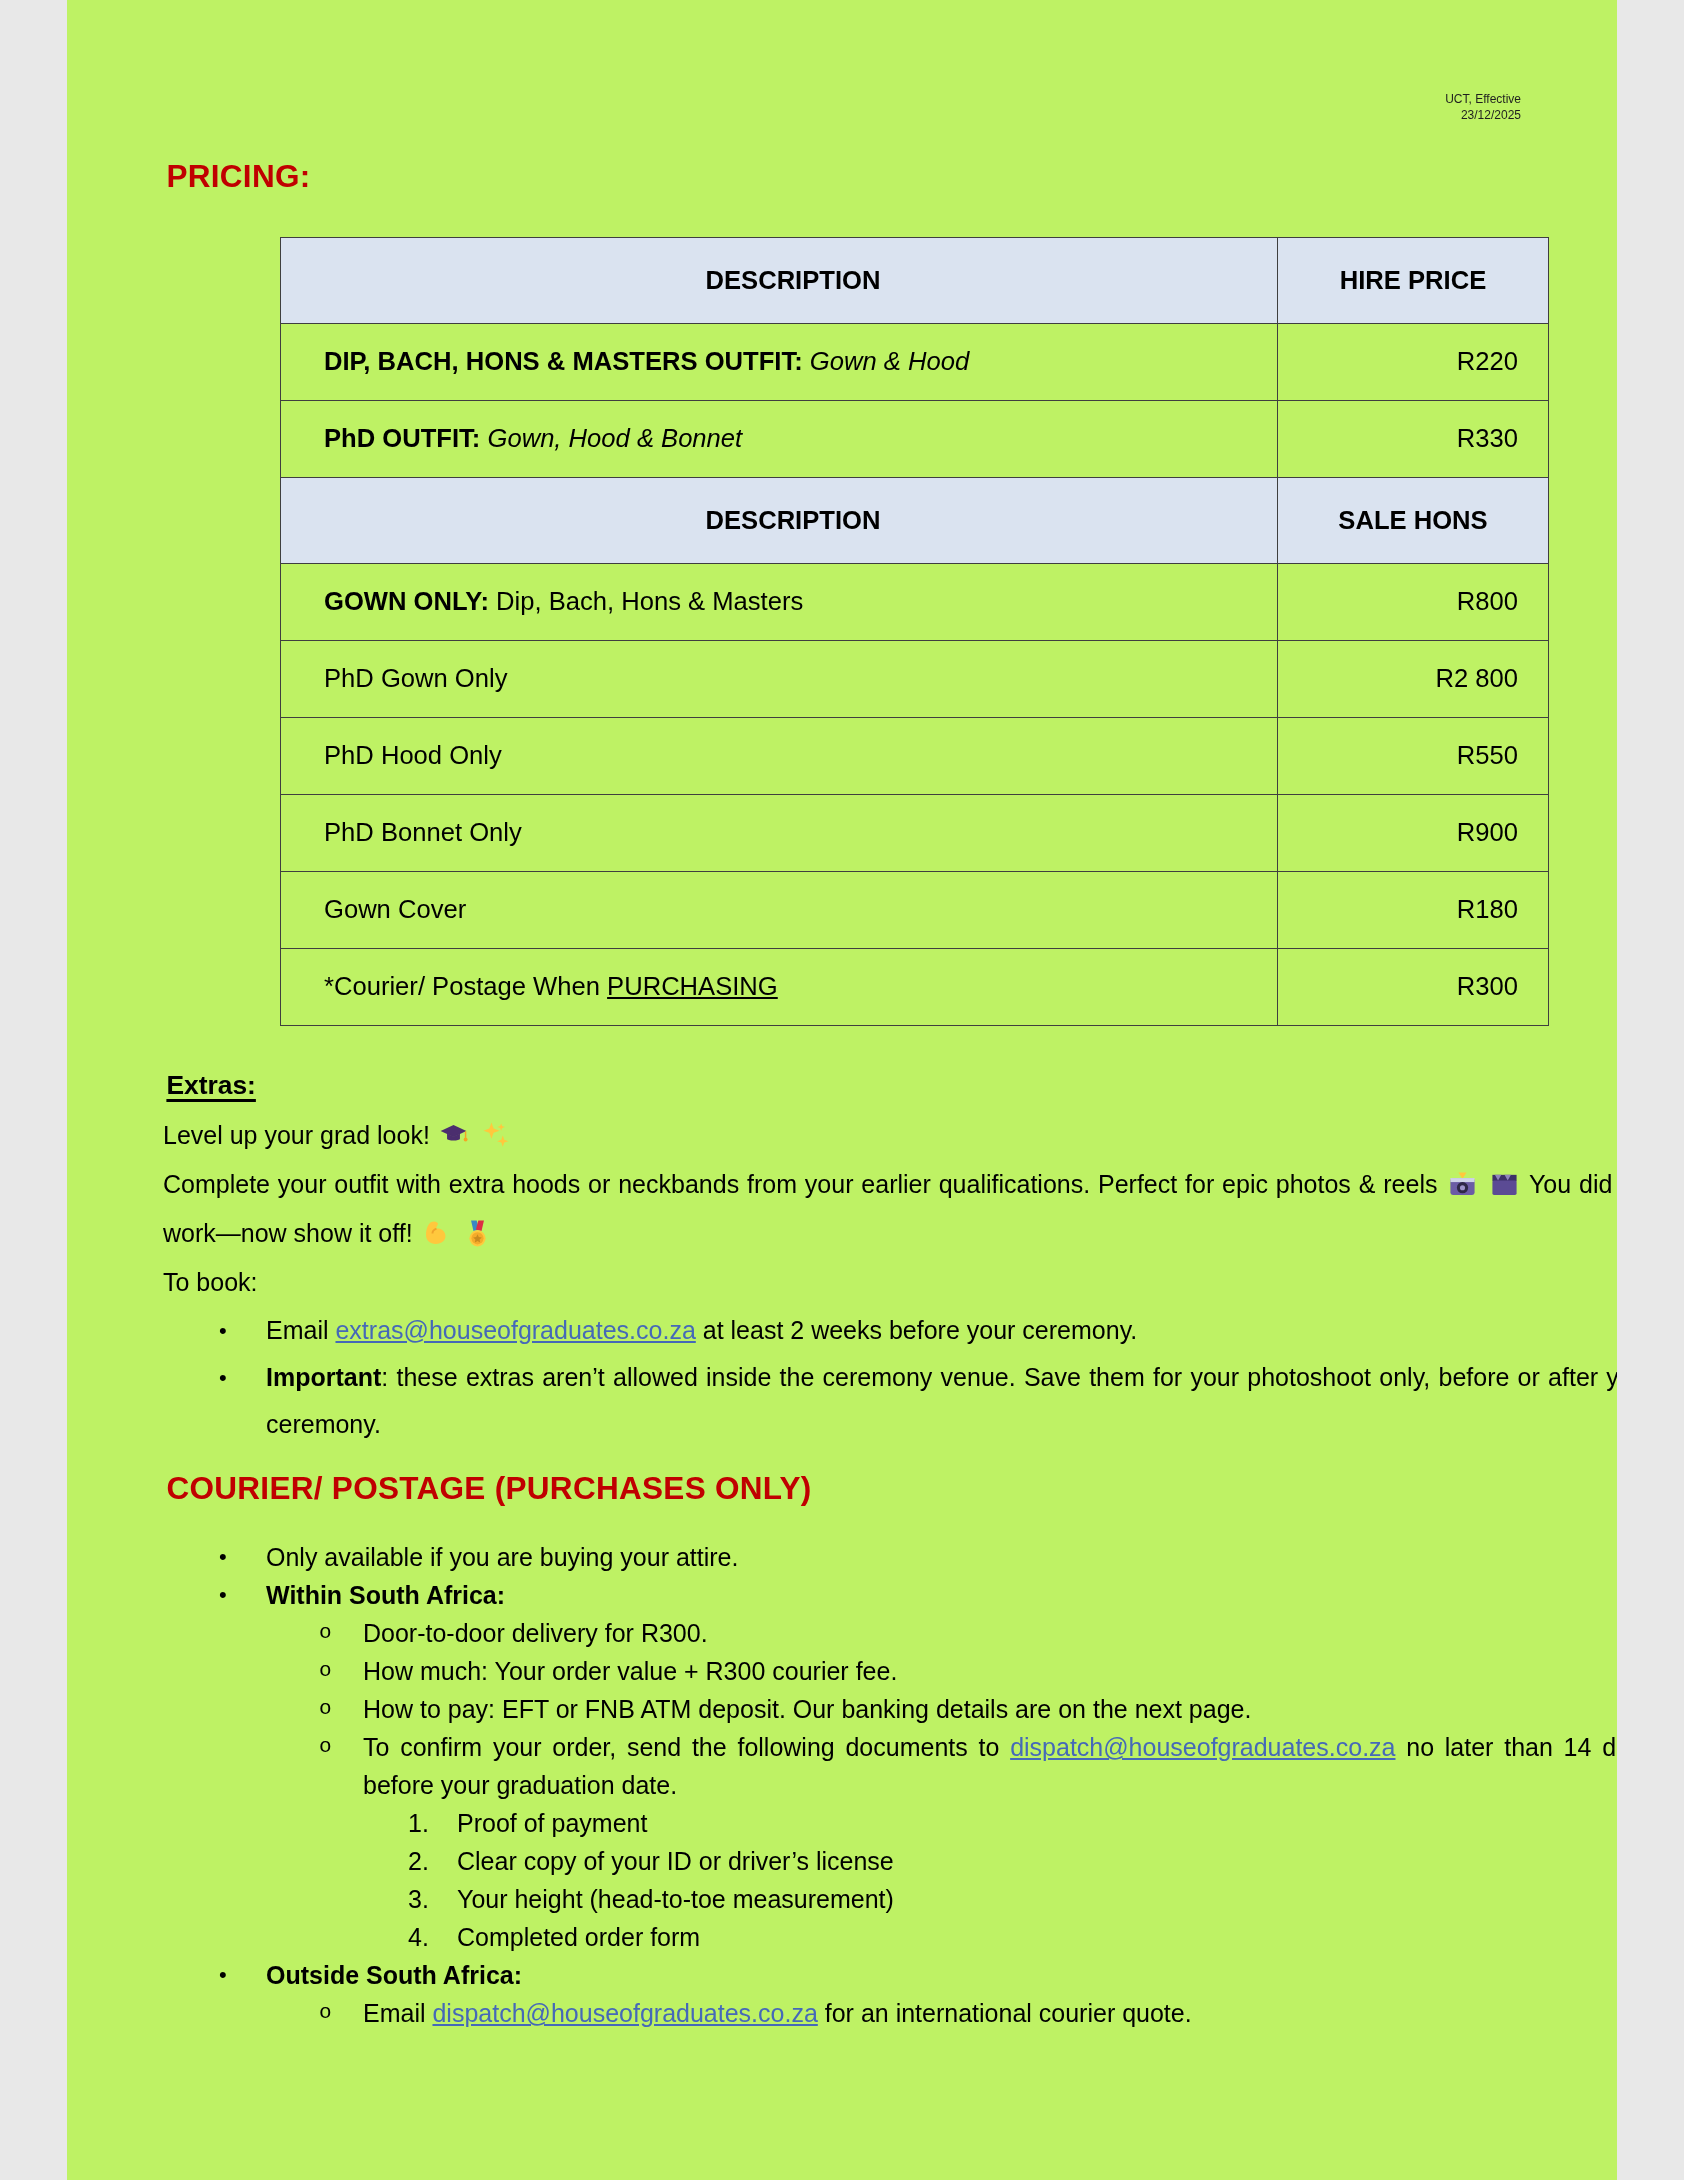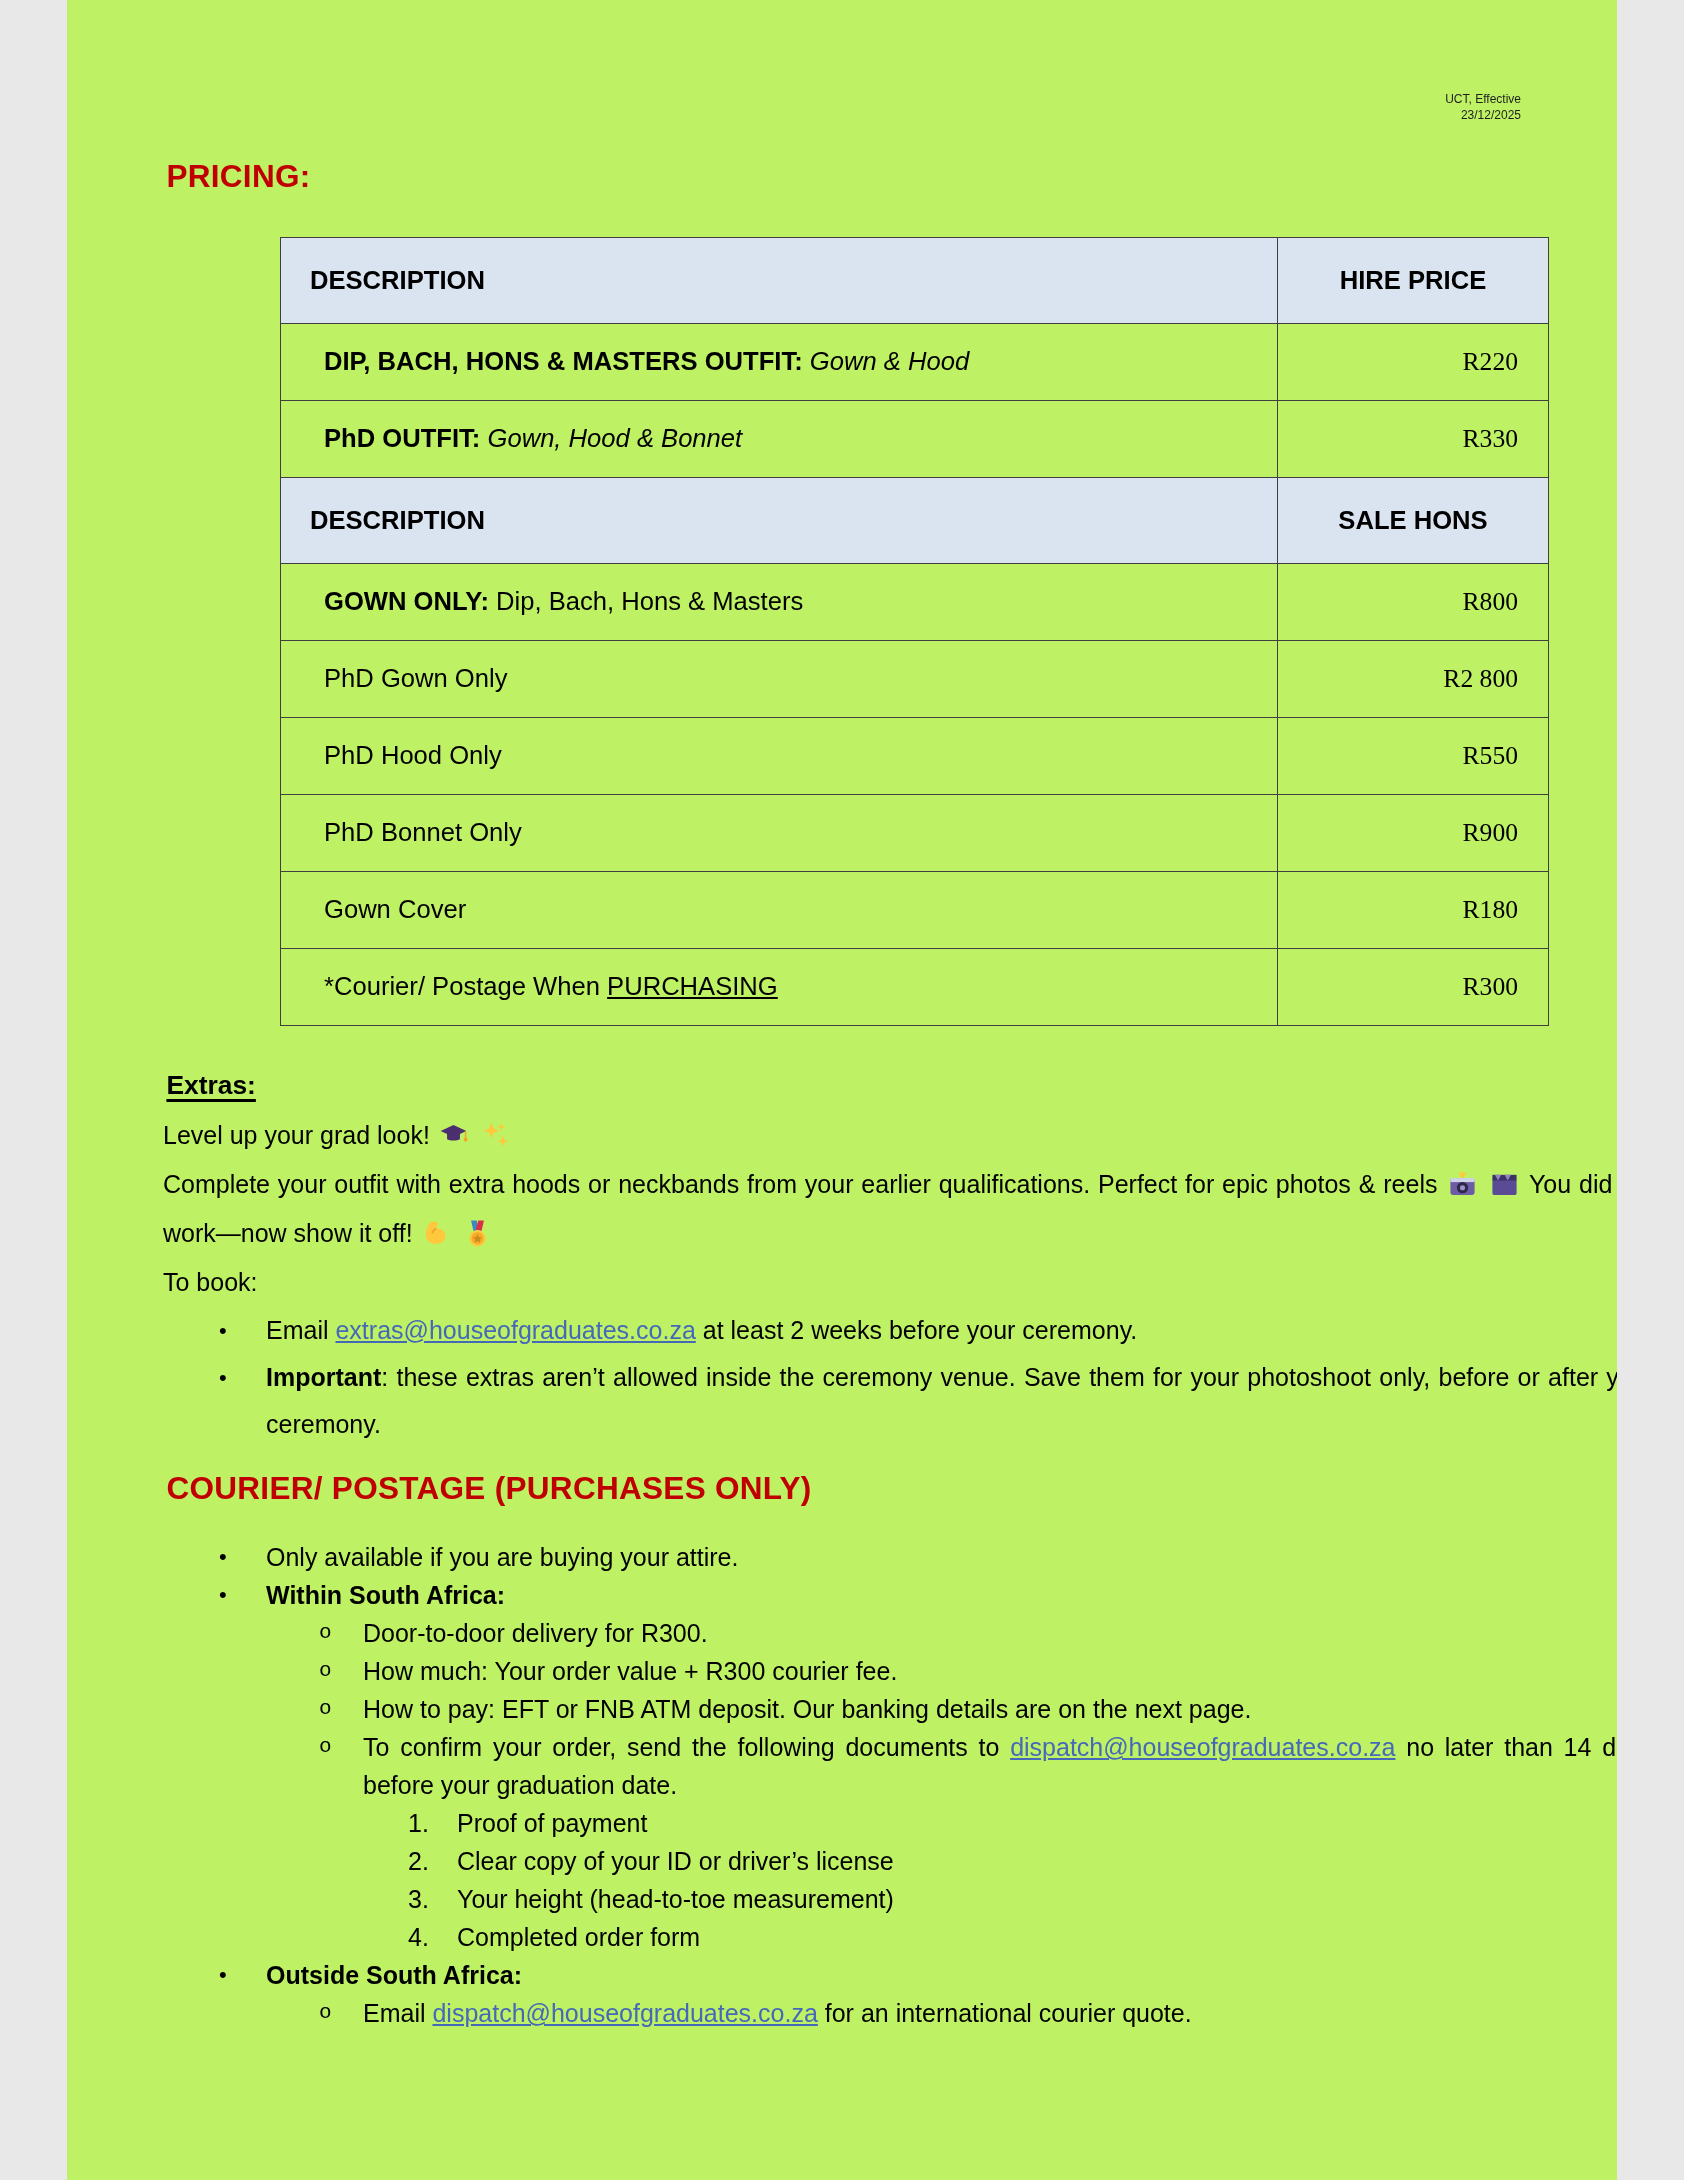--- a/index.html
+++ b/index.html
@@ -32,24 +32,24 @@
     line-height:1.4;
   }
 
   
   .table-wrap{margin:41px 0 0 117px;width:1269px;}
   table.pricing{border-collapse:collapse;width:100%;font-size:25.6px;table-layout:fixed;}
   table.pricing th,table.pricing td{border:1.7px solid #3f3f3f;}
   th.c-desc,th.c-price{
     background:#dae3f0;height:83px;font-weight:bold;
   }
-  th.c-desc{text-align:left;padding-left:29px;}
+  th.c-desc{text-align:center;padding-left:29px;}
   th.c-price{width:268px;text-align:center;}
   td.c-desc{height:74px;padding-left:43px;text-align:left;}
-  td.c-price{text-align:right;padding-right:30px;font-family:Liberation Serif, serif;}
+  td.c-price{text-align:right;padding-right:30px;}
   .lbl-b{font-weight:bold;}
   .lbl-i{font-style:italic;}
   .lbl-u{text-decoration:underline;}
 
   
   .para{font-size:25px;line-height:49px;margin:0;}
   .just{text-align:justify;}
   .emo{width:29px;height:29px;vertical-align:-6px;margin:0 2.6px;}
 
   

